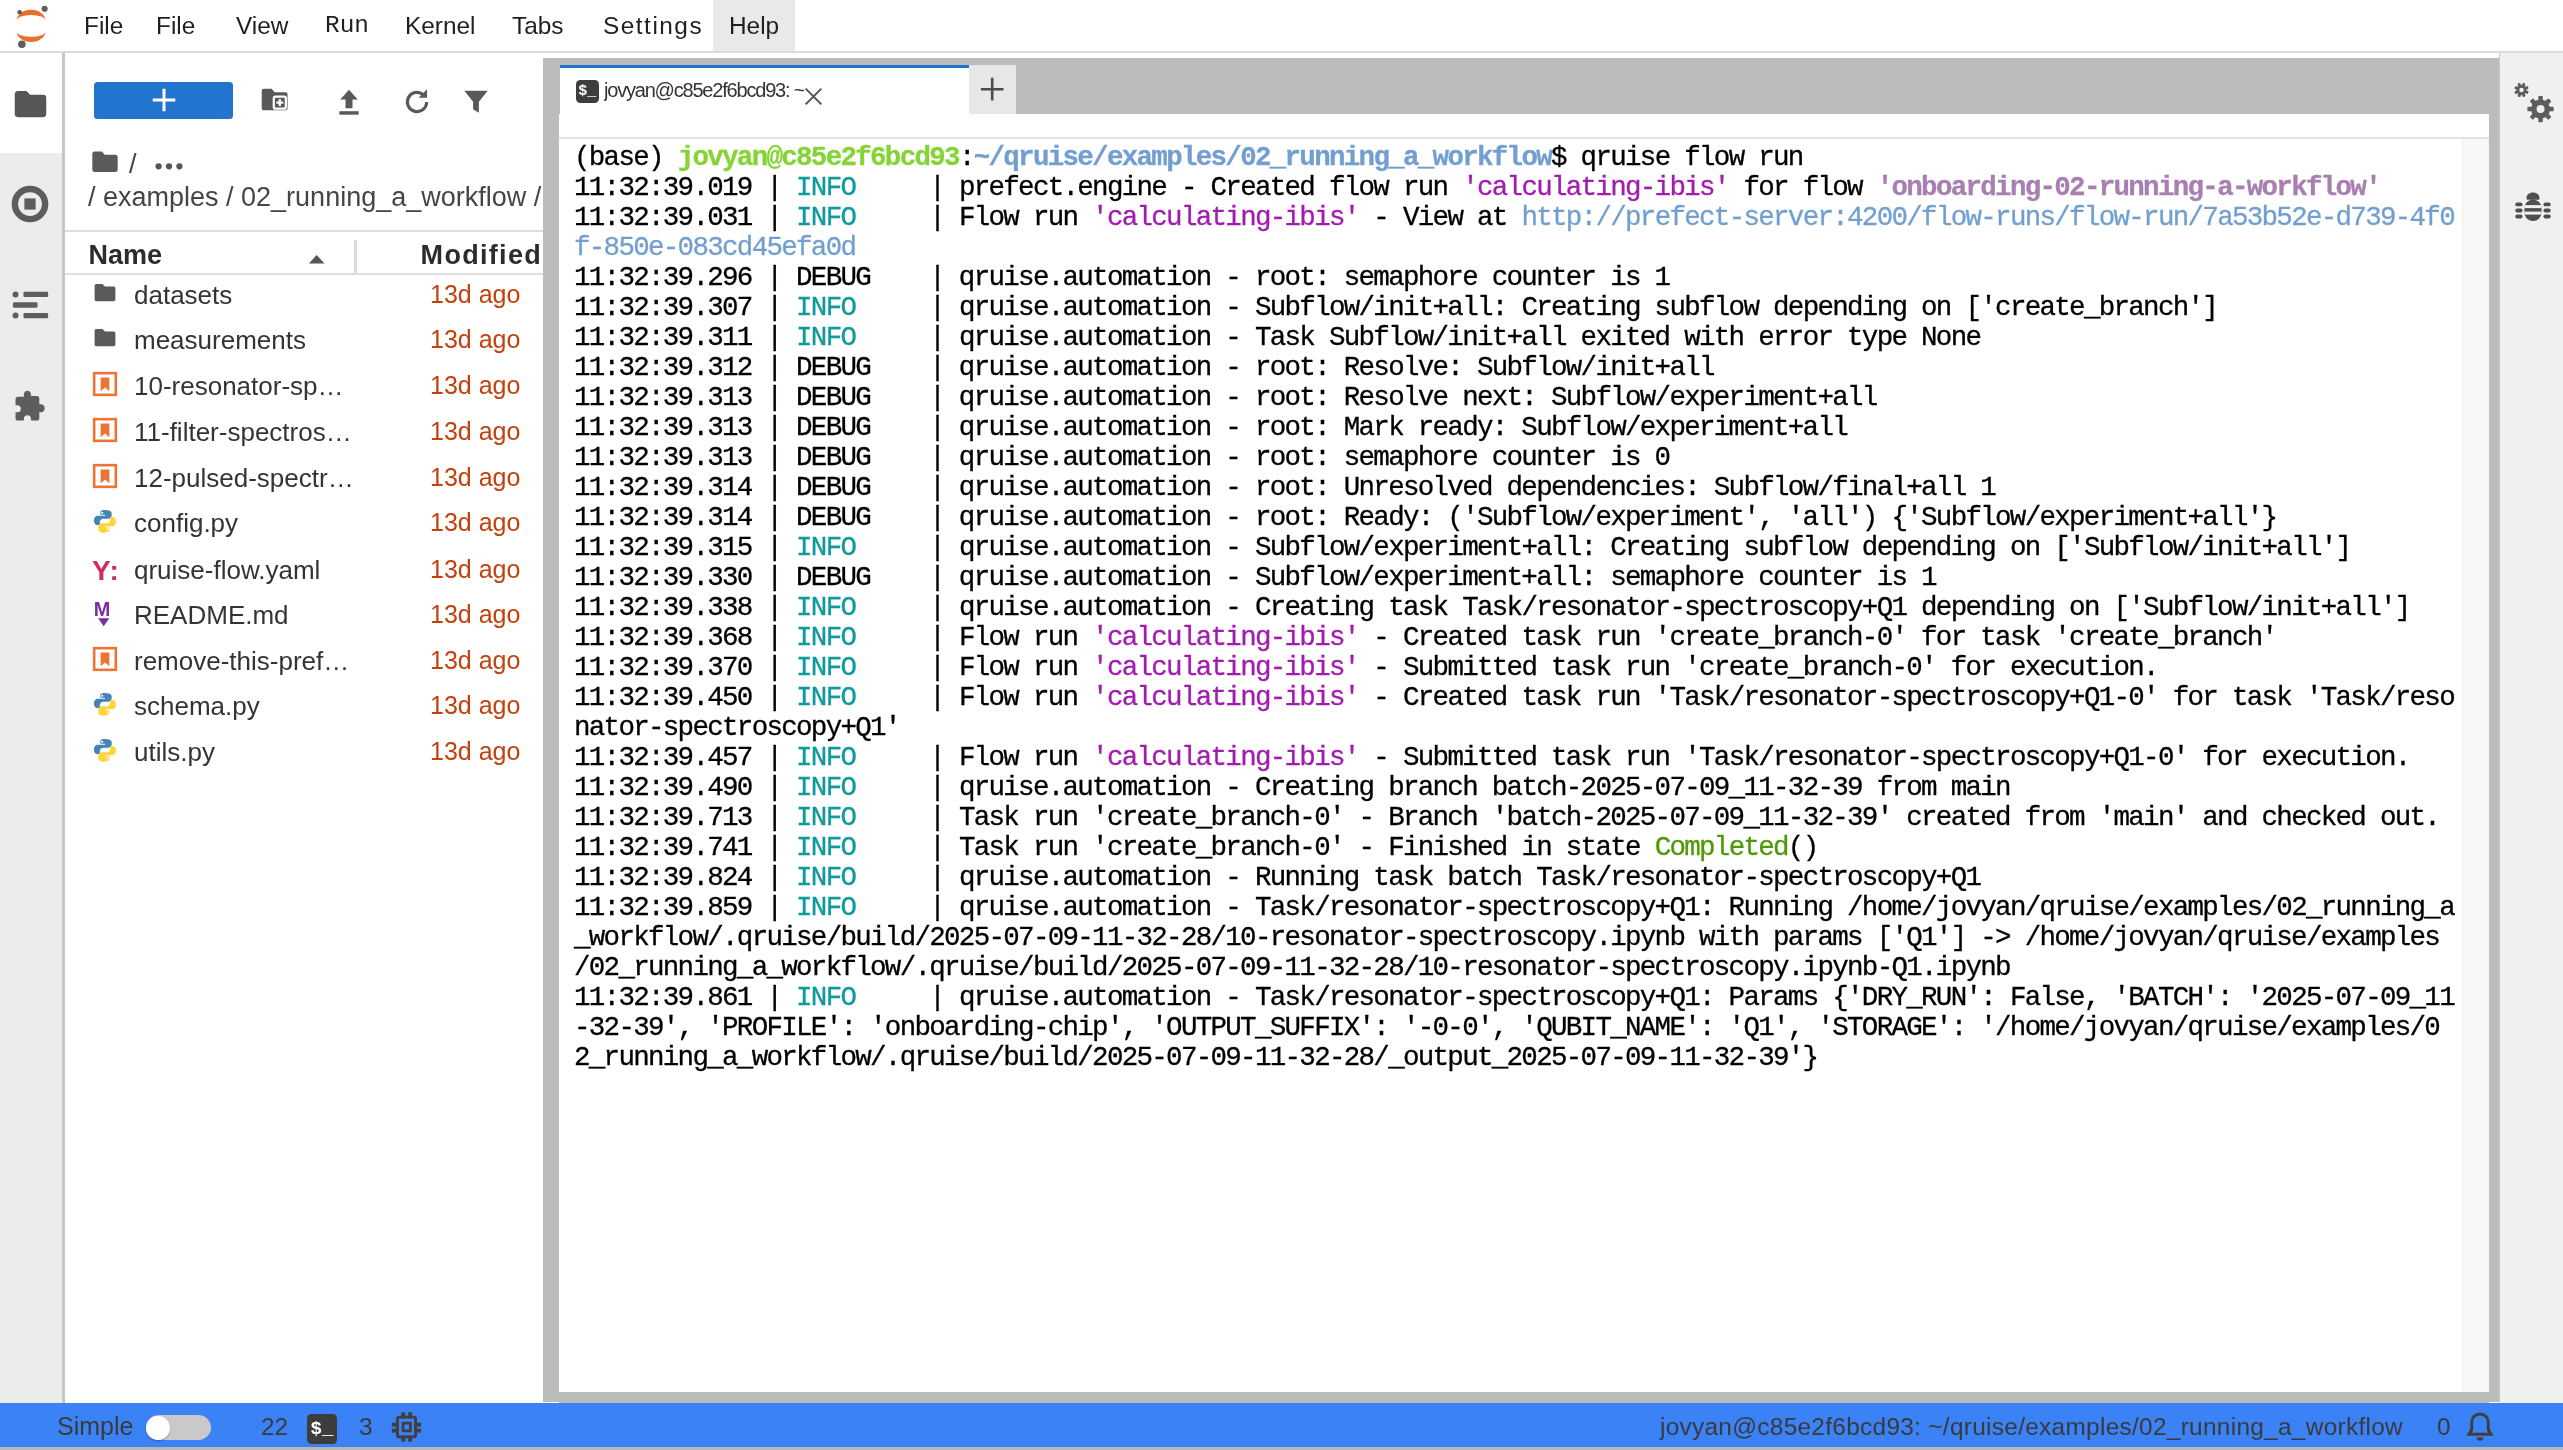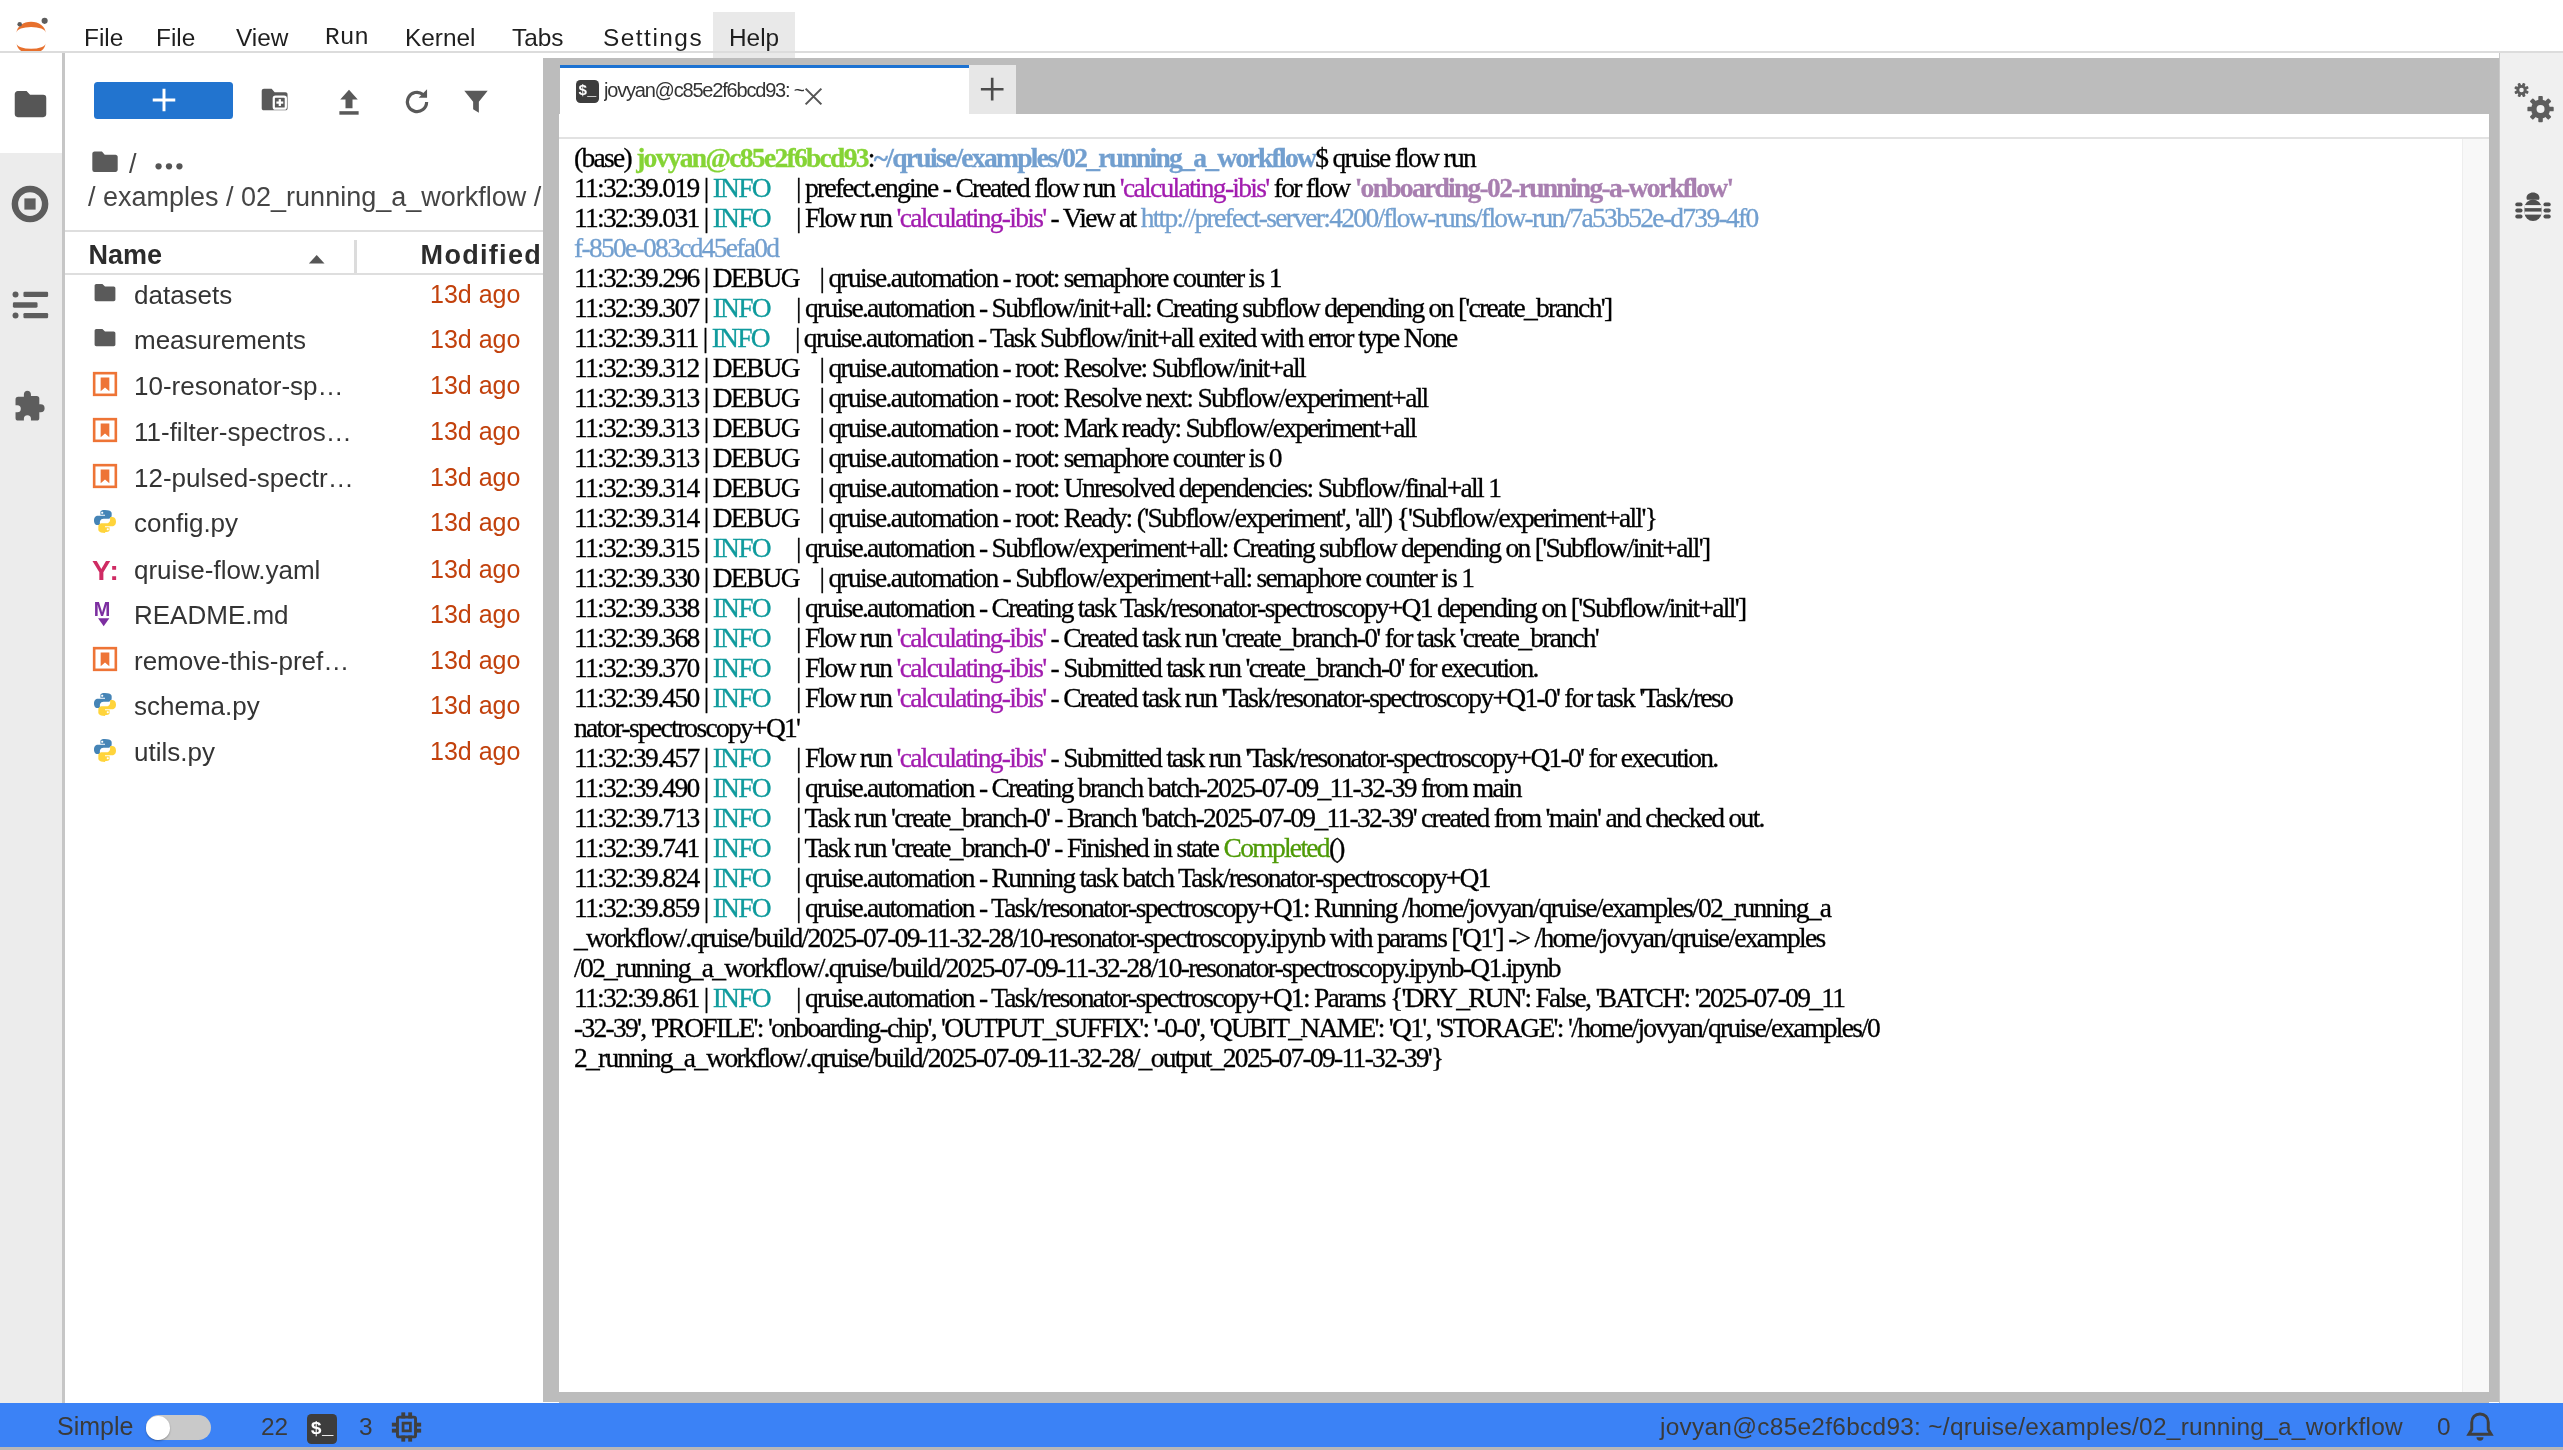--- a/index.html
+++ b/index.html
@@ -1,18 +1,18 @@
 <!DOCTYPE html>
 <html style="font-size:14px"><head><meta charset="utf-8"><style>
 *{margin:0;padding:0;box-sizing:border-box}
 html,body{width:2563px;height:1451px;overflow:hidden}
 body{font-family:"Liberation Sans",sans-serif;background:#fff;position:relative}
 .abs{position:absolute}
 
-#menubar{position:absolute;left:0;top:12px;width:2563px;height:51px;background:#fff}
+#menubar{position:absolute;left:0;top:0;width:2563px;height:51px;background:#fff}
 #menuline{position:absolute;left:0;top:51px;width:2563px;height:1.7px;background:#dcdcdc}
 .mi{position:absolute;top:11.3px;font-size:24.4px;color:#1f1f1f;line-height:30px}
 #helpbox{position:absolute;left:713px;top:0;width:82px;height:51px;background:#e9e9e9}
 
 #lstrip{position:absolute;left:0;top:53px;width:62px;height:1350px;background:#ececec}
 #lstrip .active{position:absolute;left:0;top:0;width:62px;height:100px;background:#fff}
 #lstripborder{position:absolute;left:62px;top:53px;width:2.6px;height:1350px;background:#c6c6c6}
 
 #sidebar{position:absolute;left:65px;top:53px;width:479px;height:1350px;background:#fff}
 #bluebtn{position:absolute;left:29px;top:29px;width:139px;height:37px;background:#2274cf;border-radius:3.5px}
@@ -33,21 +33,21 @@
 #rgutter{position:absolute;left:2489px;top:113px;width:11.3px;height:1289px;background:#bcbcbc}
 #bgutter{position:absolute;left:559px;top:1392px;width:1930px;height:10.5px;background:#bcbcbc}
 #tab{position:absolute;left:560px;top:65px;width:410px;height:49px;background:#fff;border-top:3.5px solid #1c72d2}
 #tab .tbadge{position:absolute;left:15.7px;top:12.2px}
 #tab .tlabel{position:absolute;left:44px;top:11.3px;width:200px;font-size:20px;letter-spacing:-1.2px;color:#333;white-space:nowrap;overflow:hidden}
 #tab .tclose{position:absolute;left:243px;top:18.3px}
 #plusbox{position:absolute;left:969px;top:65px;width:47px;height:49px;background:#e7e7e7}
 #plusbox svg{position:absolute;left:11.3px;top:12.2px}
 #toolbarline{position:absolute;left:559px;top:137px;width:1930px;height:1.7px;background:#e2e2e2}
 
-#term{position:absolute;left:574px;top:143px;font-family:Liberation Serif, serif;font-size:27.5px;line-height:30px;letter-spacing:-1.7px;color:#000;-webkit-text-stroke:0.3px;white-space:pre}
+#term{position:absolute;left:574px;top:143px;font-family:Liberation Mono, monospace;font-size:27.5px;line-height:30px;letter-spacing:-1.7px;color:#000;-webkit-text-stroke:0.3px;white-space:pre}
 #term .g{color:#85d435;font-weight:bold}
 #term .b{color:#729fcf;font-weight:bold}
 #term .c{color:#0f9b9d}
 #term .p{color:#a21caf}
 #term .pb{color:#a87fb0;font-weight:bold}
 #term .u{color:#729fcf}
 #term .ok{color:#4e9a06}
 
 #rstrip{position:absolute;left:2500px;top:53px;width:63px;height:1350px;background:#f0f0f0}
 #rstripborder{position:absolute;left:2499px;top:53px;width:1.7px;height:1350px;background:#c9c9c9}

